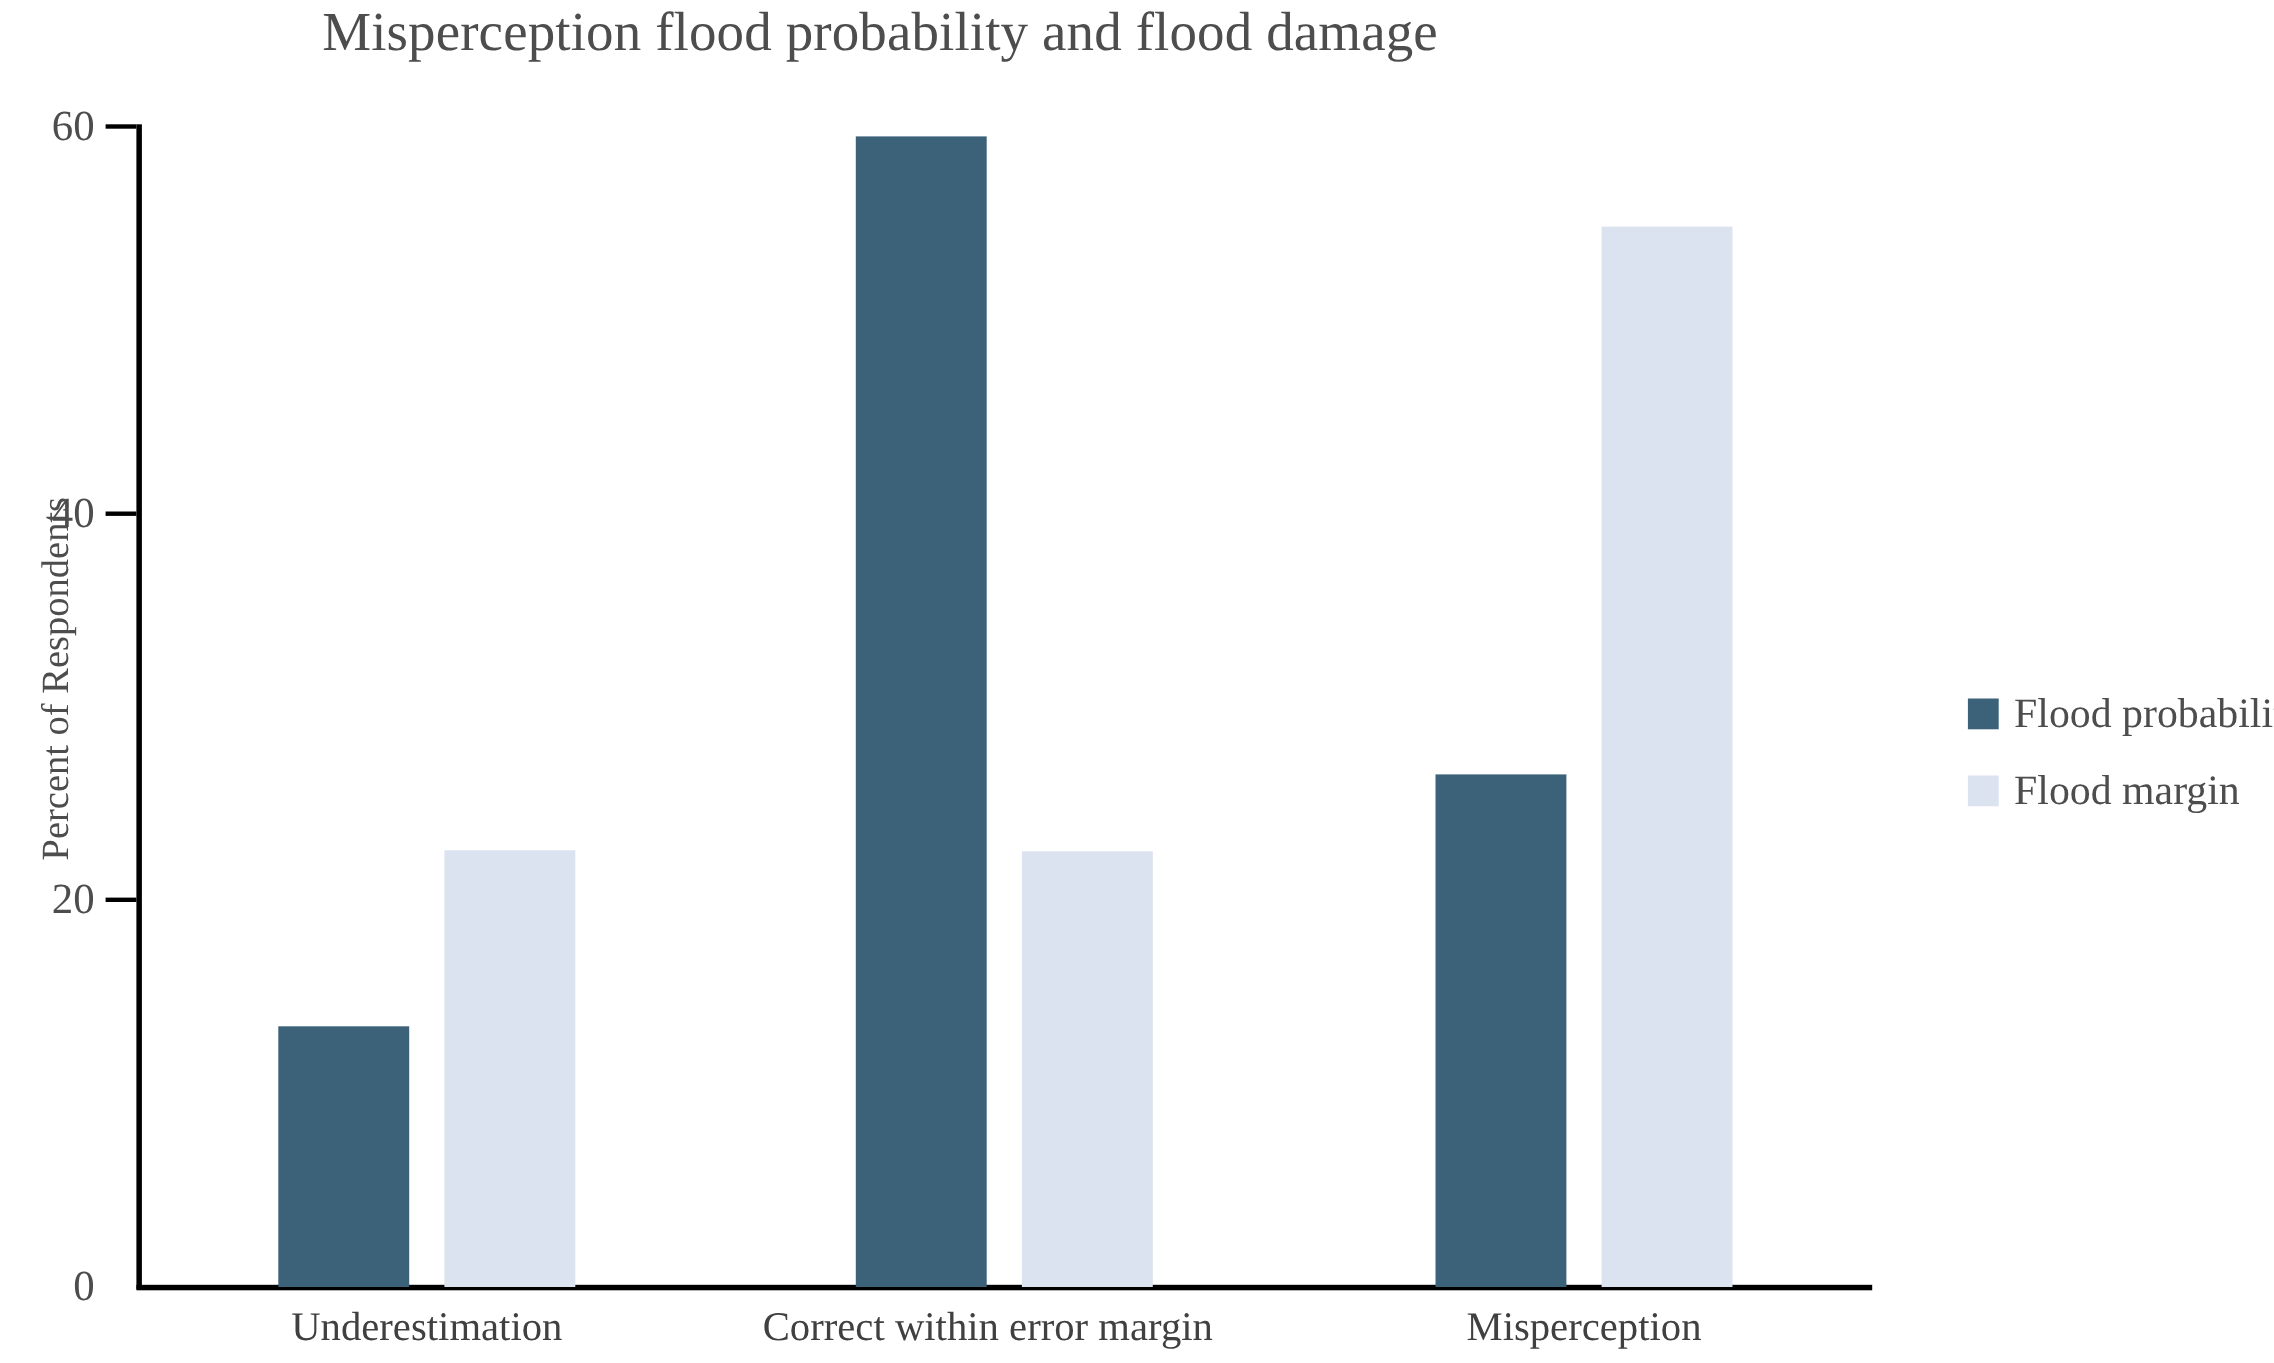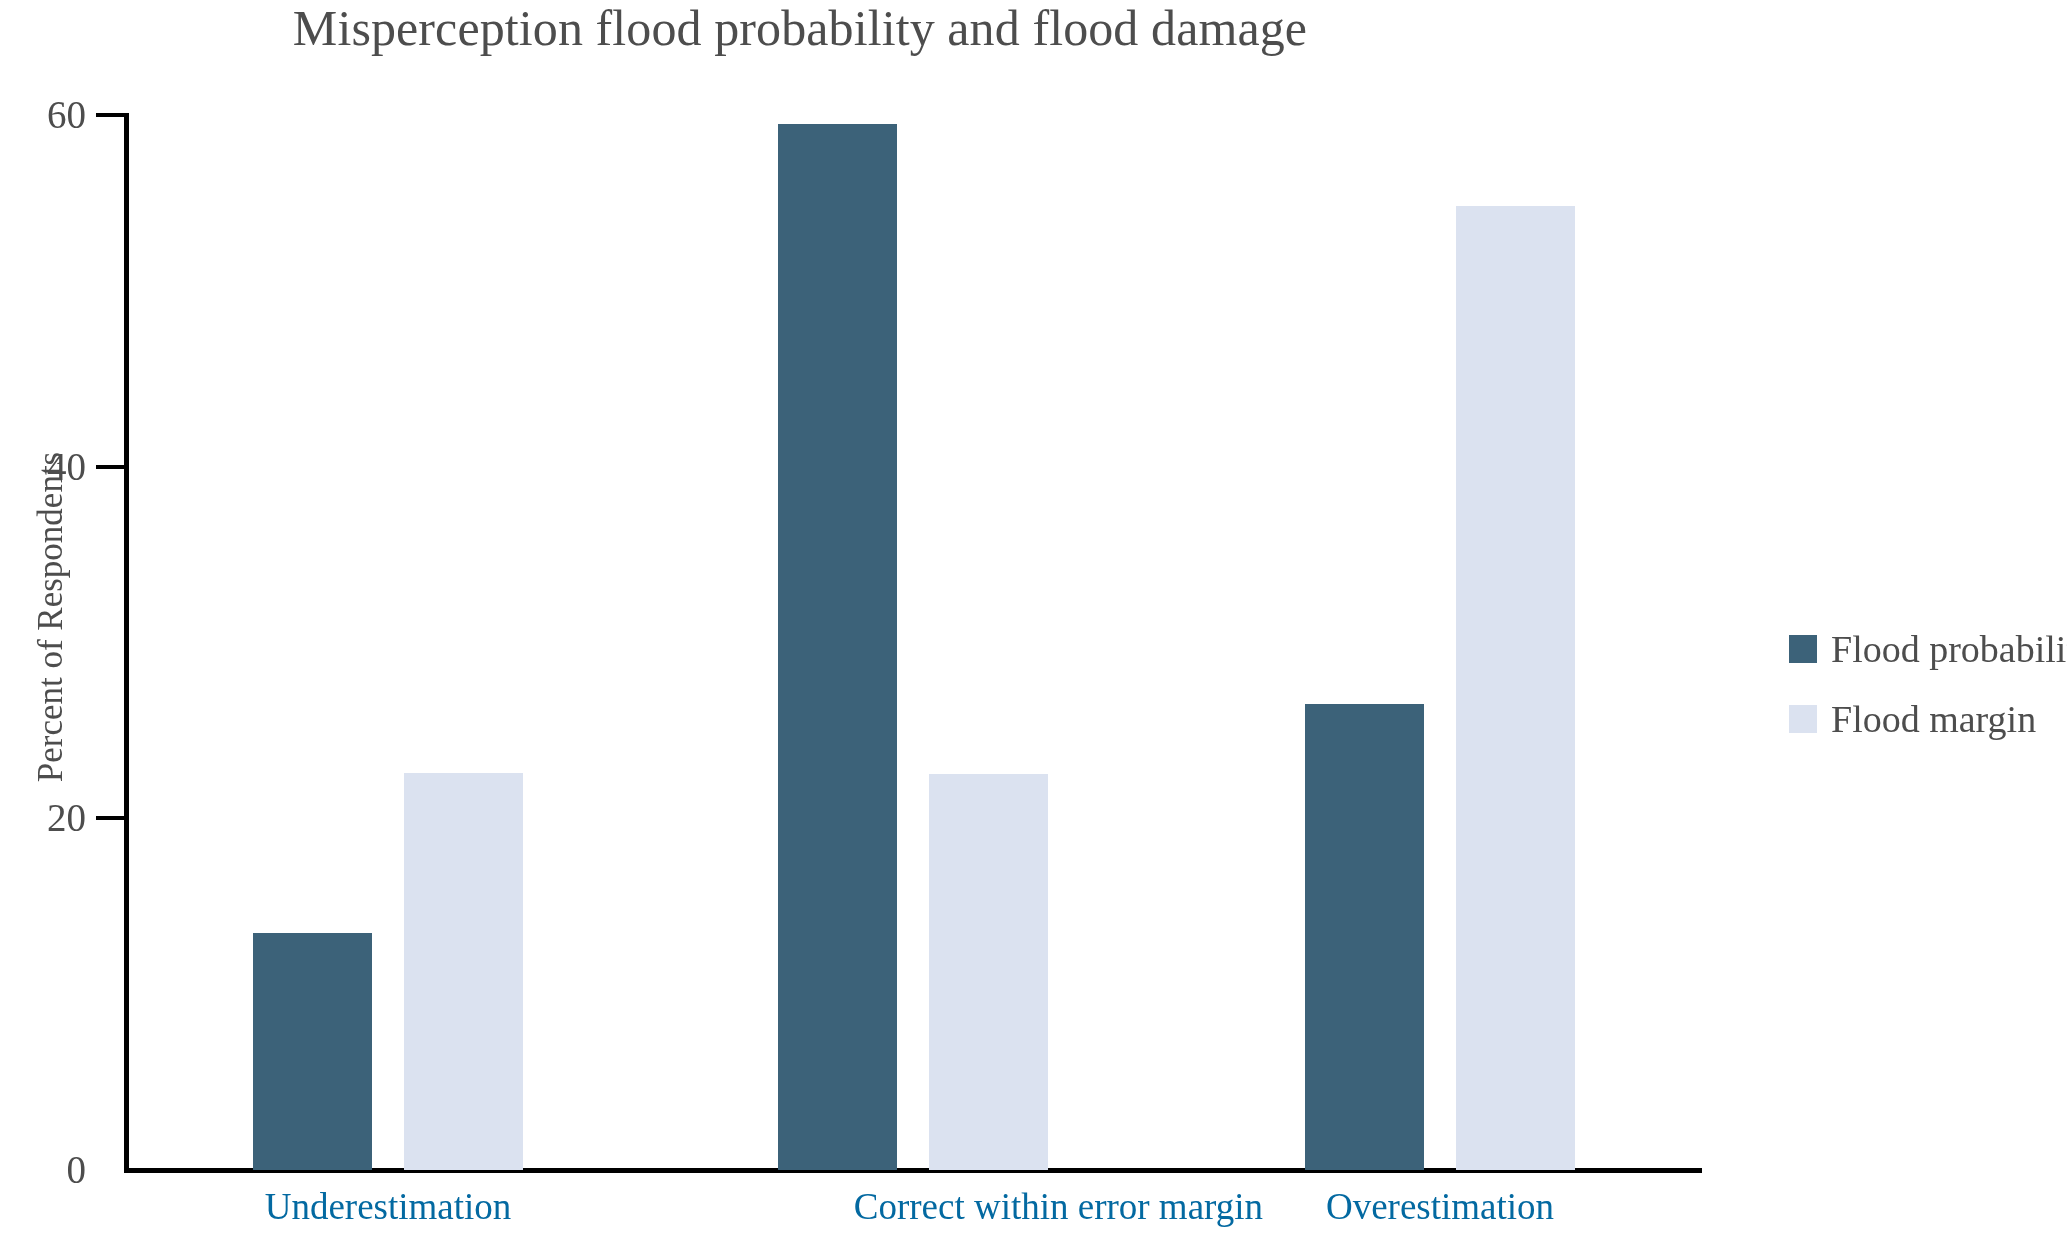--- a/index.html
+++ b/index.html
@@ -111,21 +111,21 @@
   .bar.series-0 { background: #3c6279; }
   .bar.series-1 { background: #dbe2f0; }
 
   
   .x-tick-label {
     position: absolute;
     top: 1186px;
     text-align: center;
     font-size: 37px;
     line-height: 42px;
-    color: #0369a1;
+    color: #404040;
     white-space: nowrap;
   }
 
   
   #legend {
     position: absolute;
     left: 1789px;
     top: 614px;
     width: 280px;
   }
@@ -177,22 +177,22 @@
       <div class="bar series-0" title="Flood probability — Underestimation: 13.5" style="left: 129px; width: 119px; height: 237.375px;"></div>
       <div class="bar series-0" title="Flood probability — Correct within error margin: 59.5" style="left: 654px; width: 119px; height: 1046.21px;"></div>
       <div class="bar series-0" title="Flood probability — Overestimation: 26.5" style="left: 1181px; width: 119px; height: 465.958px;"></div>
       <div class="bar series-1" title="Flood damage — Underestimation: 22.6" style="left: 280px; width: 119px; height: 397.383px;"></div>
       <div class="bar series-1" title="Flood damage — Correct within error margin: 22.5" style="left: 805px; width: 119px; height: 395.625px;"></div>
       <div class="bar series-1" title="Flood damage — Overestimation: 54.8" style="left: 1332px; width: 119px; height: 963.567px;"></div>
     </div>
 
   <div id="x-tick-labels">
       <div class="x-tick-label" style="left: 38px; width: 700px;">Underestimation</div>
-      <div class="x-tick-label" style="left: 563px; width: 700px; text-align: right;">Correct within error margin</div>
-      <div class="x-tick-label" style="left: 1090px; width: 700px;">Overestimation</div>
+      <div class="x-tick-label" style="left: 548px; width: 700px;">Correct within error margin</div>
+      <div class="x-tick-label" style="left: 1090px; width: 700px;">Misperception</div>
     </div>
 
   <div id="legend">
       <div class="legend-row">
         <span class="legend-swatch series-0"></span>
         <span class="legend-label">Flood probability</span>
       </div>
       <div class="legend-row">
         <span class="legend-swatch series-1"></span>
         <span class="legend-label">Flood margin</span>

